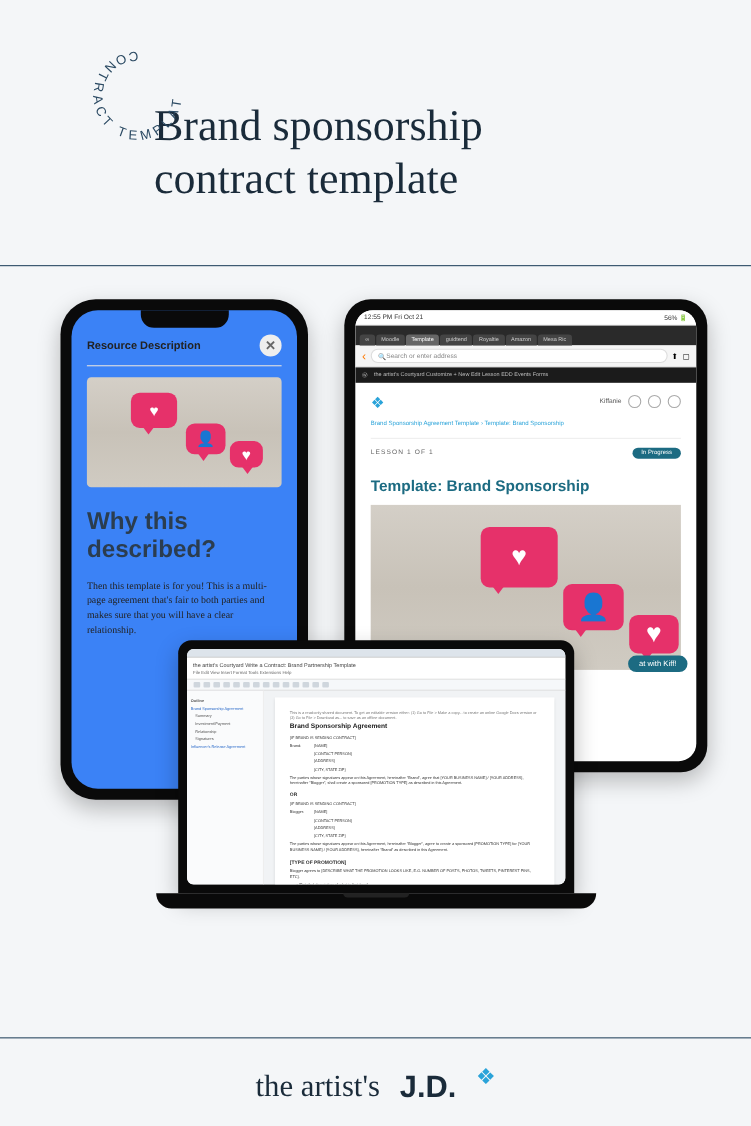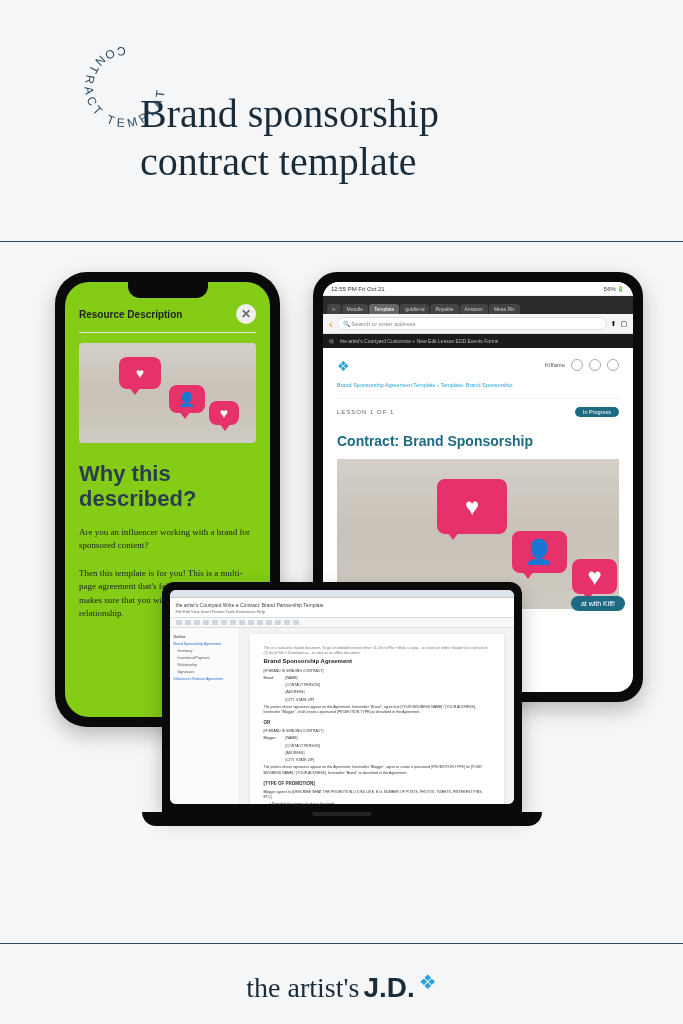--- a/index.html
+++ b/index.html
@@ -77,21 +77,21 @@
     transform: translateX(-50%);
     width: 80px;
     height: 16px;
     background: #0a0a0a;
     border-radius: 0 0 12px 12px;
     z-index: 5;
   }
   .phone-screen {
     width: 100%;
     height: 100%;
-    background: #84cc16;
+    background: #3b82f6;
     border-radius: 24px;
     overflow: hidden;
     padding: 22px 14px 0 14px;
     font-family: Arial, sans-serif;
   }
   .phone-topbar {
     display: flex;
     justify-content: space-between;
     align-items: center;
     font-size: 10px;
@@ -386,22 +386,22 @@
   }
   .footer-logo {
     position: absolute;
     bottom: 20px;
     left: 50%;
     transform: translateX(-50%);
     font-family: Georgia, serif;
     font-size: 28px;
     color: #1a2b3a;
     display: flex;
-    align-items: flex-end;
-    gap: 4px;
+    align-items: center;
+    gap: 18px;
   }
   .footer-logo .regular { font-weight: 400; }
   .footer-logo .bold { font-weight: 900; font-family: Arial, sans-serif; }
   .footer-logo .splash {
     color: #2aa3d9;
     font-size: 20px;
     position: relative;
     top: -10px;
   }
 </style>
@@ -438,21 +438,20 @@
             <span>♥</span>
           </div>
         <div class="bubble b2">
             <span>👤</span>
           </div>
         <div class="bubble b3">
             <span>♥</span>
           </div>
       </div>
       <div class="phone-bigtext">Why this described?</div>
-      <p class="phone-para">Are you an influencer working with a brand for sponsored content?</p>
       <p class="phone-para">Then this template is for you! This is a multi-page agreement that's fair to both parties and makes sure that you will have a clear relationship.</p>
     </div>
   </div>
 
   <div class="tablet">
     <div class="tablet-screen">
       <div class="tablet-statusbar">
         <span>12:55 PM  Fri Oct 21</span>
         <span>56% 🔋</span>
       </div>
@@ -486,21 +485,21 @@
             <span class="circ"></span>
             <span class="circ"></span>
             <span class="circ"></span>
           </div>
         </div>
         <div class="tablet-breadcrumb">Brand Sponsorship Agreement Template  ›  Template: Brand Sponsorship</div>
         <div class="tablet-lessonrow">
           <span class="lbl">LESSON 1 OF 1</span>
           <span class="pill">In Progress</span>
         </div>
-        <div class="tablet-heading">Contract: Brand Sponsorship</div>
+        <div class="tablet-heading">Template: Brand Sponsorship</div>
         <div class="tablet-hero">
           <div class="bubble b1">
               <span>♥</span>
             </div>
           <div class="bubble b2">
               <span>👤</span>
             </div>
           <div class="bubble b3">
               <span>♥</span>
             </div>

